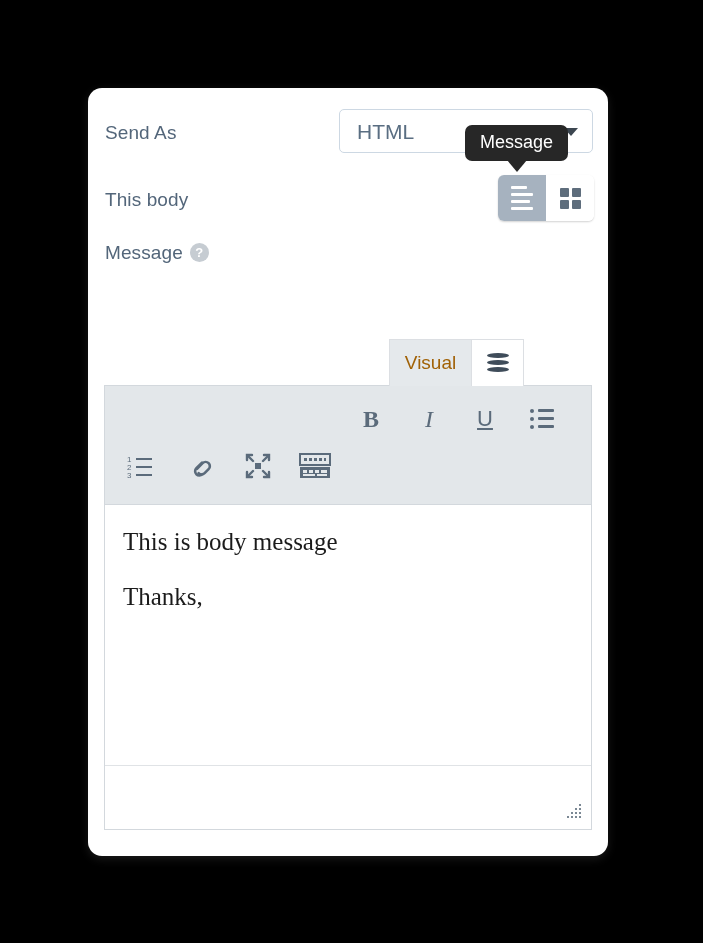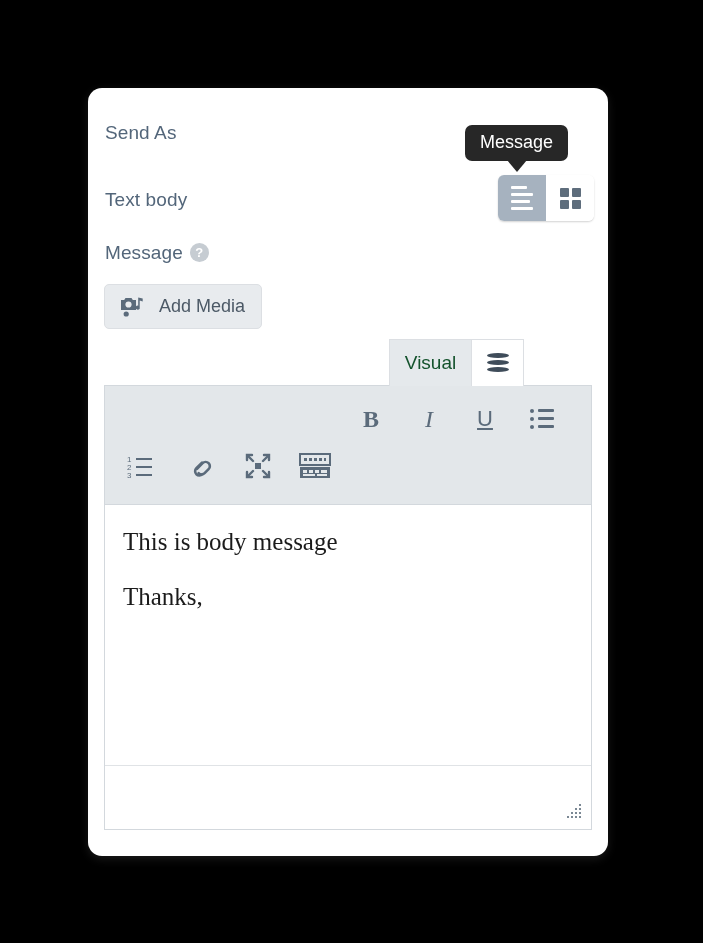--- a/index.html
+++ b/index.html
@@ -159,21 +159,21 @@
     left: 301px; top: 251px;
     display: flex;
     z-index: 5;
   }
   .etab {
     height: 47px;
     border: 1px solid #dcdfe3;
     border-bottom: none;
     display: flex; align-items: center; justify-content: center;
     font-size: 19px;
-    color: #14532d;
+    color: #a16207;
   }
   .etab + .etab { border-left: none; }
   #tab-visual { width: 83px; background: #e5e9ec; }
   #tab-text   { width: 72px; background: #ffffff; }
   #tab-db     { width: 52px; background: #ffffff; }
 
   .db-icon { width: 22px; height: 20px; }
   .db-icon i {
     display: block;
     width: 22px; height: 5px;
@@ -290,22 +290,26 @@
     background: #7b8894;
   }
 </style>
 </head>
 <body>
 
 <div id="card">
 
   <div id="lbl-send-as" class="field-label">Send As</div>
 
-
-  <div id="lbl-email-body" class="field-label">Text body</div>
+  <div id="send-as-select">
+    <span id="send-as-value">HTML</span>
+    <span id="send-as-caret"></span>
+  </div>
+
+  <div id="lbl-email-body" class="field-label">This body</div>
 
   <div id="body-toggle">
     <div class="toggle-btn active">
       <span class="tg-lines">
         <i></i>
           <i></i>
           <i></i>
           <i></i>
       </span>
     </div>
@@ -321,29 +325,20 @@
 
   <div id="tooltip">
     <span id="tooltip-text">Message</span>
     <span id="tooltip-arrow"></span>
   </div>
 
   <div id="lbl-message" class="field-label">
     <span>Message</span><span class="help-icon">?</span>
   </div>
 
-  <div id="add-media">
-    <svg width="26" height="24" viewBox="0 0 26 24">
-      <path d="M2 5h3.2l1.3-2h6l1.3 2H17v10H2z" fill="#5b6b7b"></path>
-      <circle cx="9.5" cy="9.5" r="3.1" fill="#e8ebee"></circle>
-      <path d="M19.2 2.6v8.1a2 2 0 1 0 1.5 1.5V5.4l3 1V3.6z" fill="#5b6b7b"></path>
-      <circle cx="7.2" cy="19" r="2.6" fill="#5b6b7b"></circle>
-    </svg>
-    <span id="add-media-label">Add Media</span>
-  </div>
 
   <div id="editor-tabs">
     <div class="etab" id="tab-visual">
       <span>Visual</span>
     </div>
     <div class="etab" id="tab-db">
       <span class="db-icon">
         <i></i>
           <i></i>
           <i></i>

